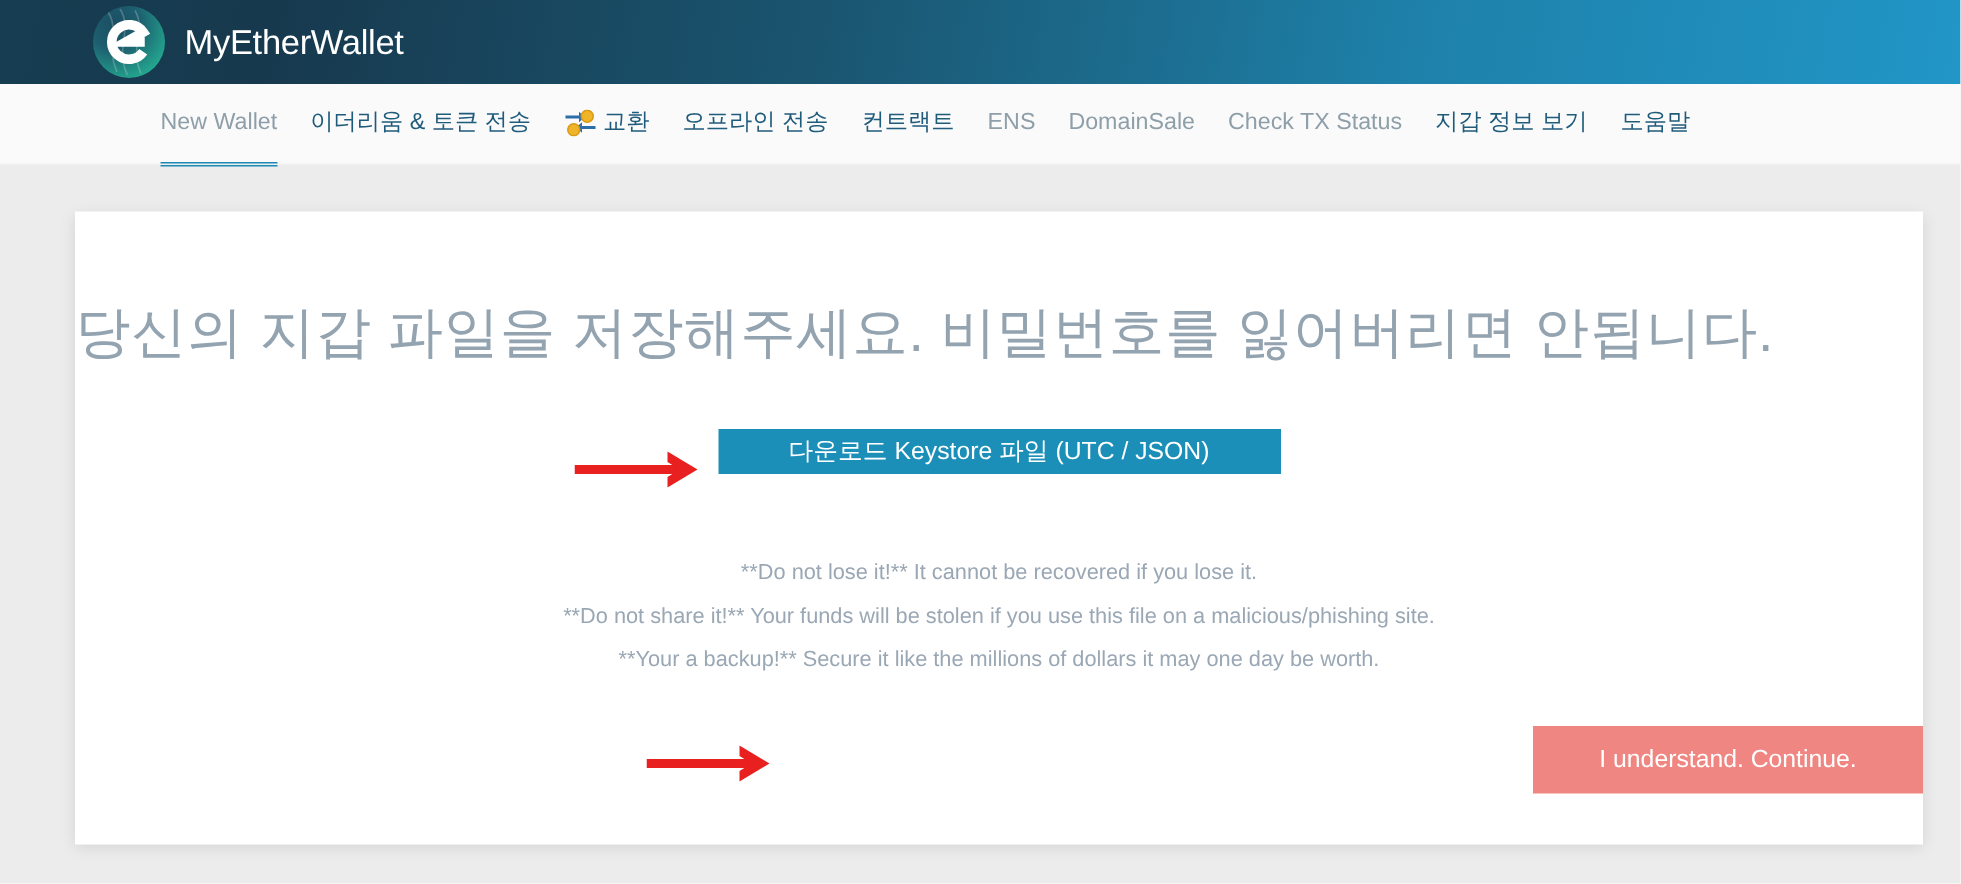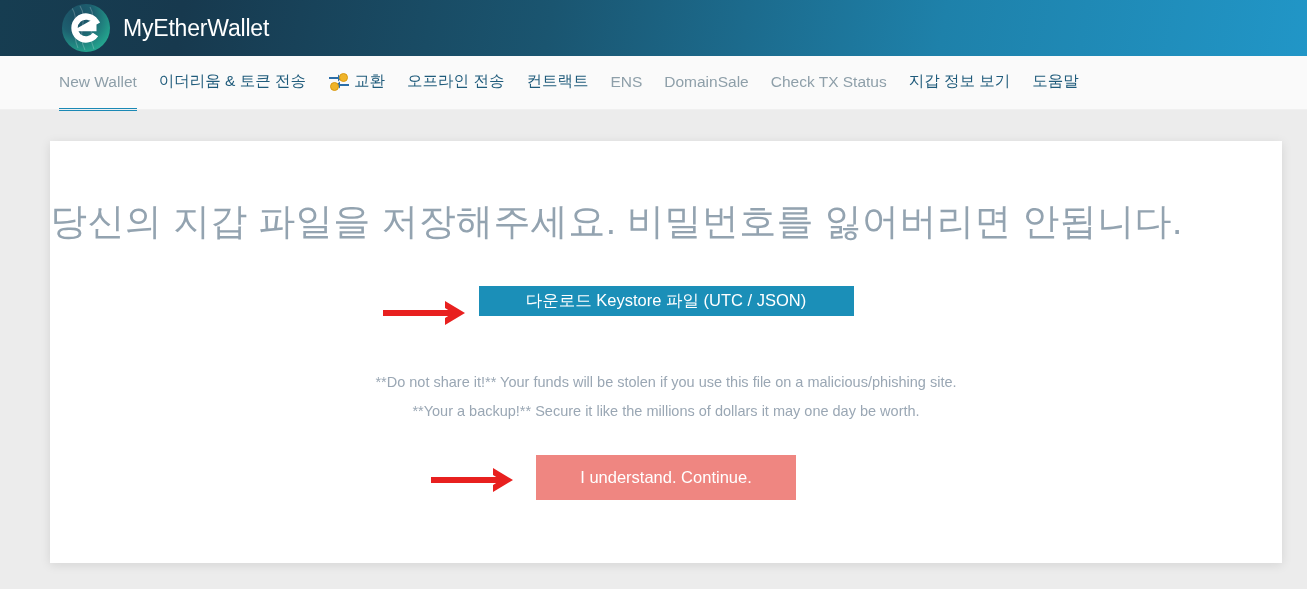--- a/index.html
+++ b/index.html
@@ -143,21 +143,21 @@
     white-space: nowrap;
     margin-right: 22px;
     position: relative;
     padding-bottom: 3px;
     display: flex;
     align-items: center;
     gap: 4px;
     cursor: pointer;
   }
   .nav-item.muted { color: #8e9fa9; }
-  .nav-item.active { color: #8e9fa9; }
+  .nav-item.active { color: #8e9fa9; margin-left: 48px; }
   .nav-item.active::after {
     content: "";
     position: absolute;
     left: 0; right: 0;
     bottom: -17px;
     height: 3px;
     background: #1b89b5;
   }
   .swap-ico { width: 22px; height: 18px; flex: 0 0 auto; }
 
@@ -211,21 +211,21 @@
     font-size: 14.5px;
     color: #9aa7b4;
     line-height: 29px;
     white-space: nowrap;
   }
 
   .row-continue {
     position: relative;
     margin-top: 29px;
     display: flex;
-    justify-content: center;
+    justify-content: flex-end;
   }
 
   .btn-continue {
     background: #ef8681;
     color: #ffffff;
     font-size: 16.5px;
     width: 260px;
     height: 45px;
     display: flex;
     align-items: center;
@@ -323,20 +323,21 @@
     <span class="arrow arrow-dl">
       <svg viewBox="0 0 92 28" width="92" height="28" aria-hidden="true">
         <rect x="0" y="11" width="70" height="6" fill="#e8201f"></rect>
         <path d="M62 2 L82 14 L62 26 L62 19 L70 14 L62 9 Z" fill="#e8201f"></path>
       </svg>
     </span>
     <button class="btn-download">다운로드 Keystore 파일 (UTC / JSON)</button>
   </div>
 
   <div class="warnings">
+    <div class="warn-line">**Do not lose it!** It cannot be recovered if you lose it.</div>
     <div class="warn-line">**Do not share it!** Your funds will be stolen if you use this file on a malicious/phishing site.</div>
     <div class="warn-line">**Your a backup!** Secure it like the millions of dollars it may one day be worth.</div>
   </div>
 
   <div class="row-continue">
     <span class="arrow arrow-cont">
       <svg viewBox="0 0 92 28" width="92" height="28" aria-hidden="true">
         <rect x="0" y="11" width="70" height="6" fill="#e8201f"></rect>
         <path d="M62 2 L82 14 L62 26 L62 19 L70 14 L62 9 Z" fill="#e8201f"></path>
       </svg>

